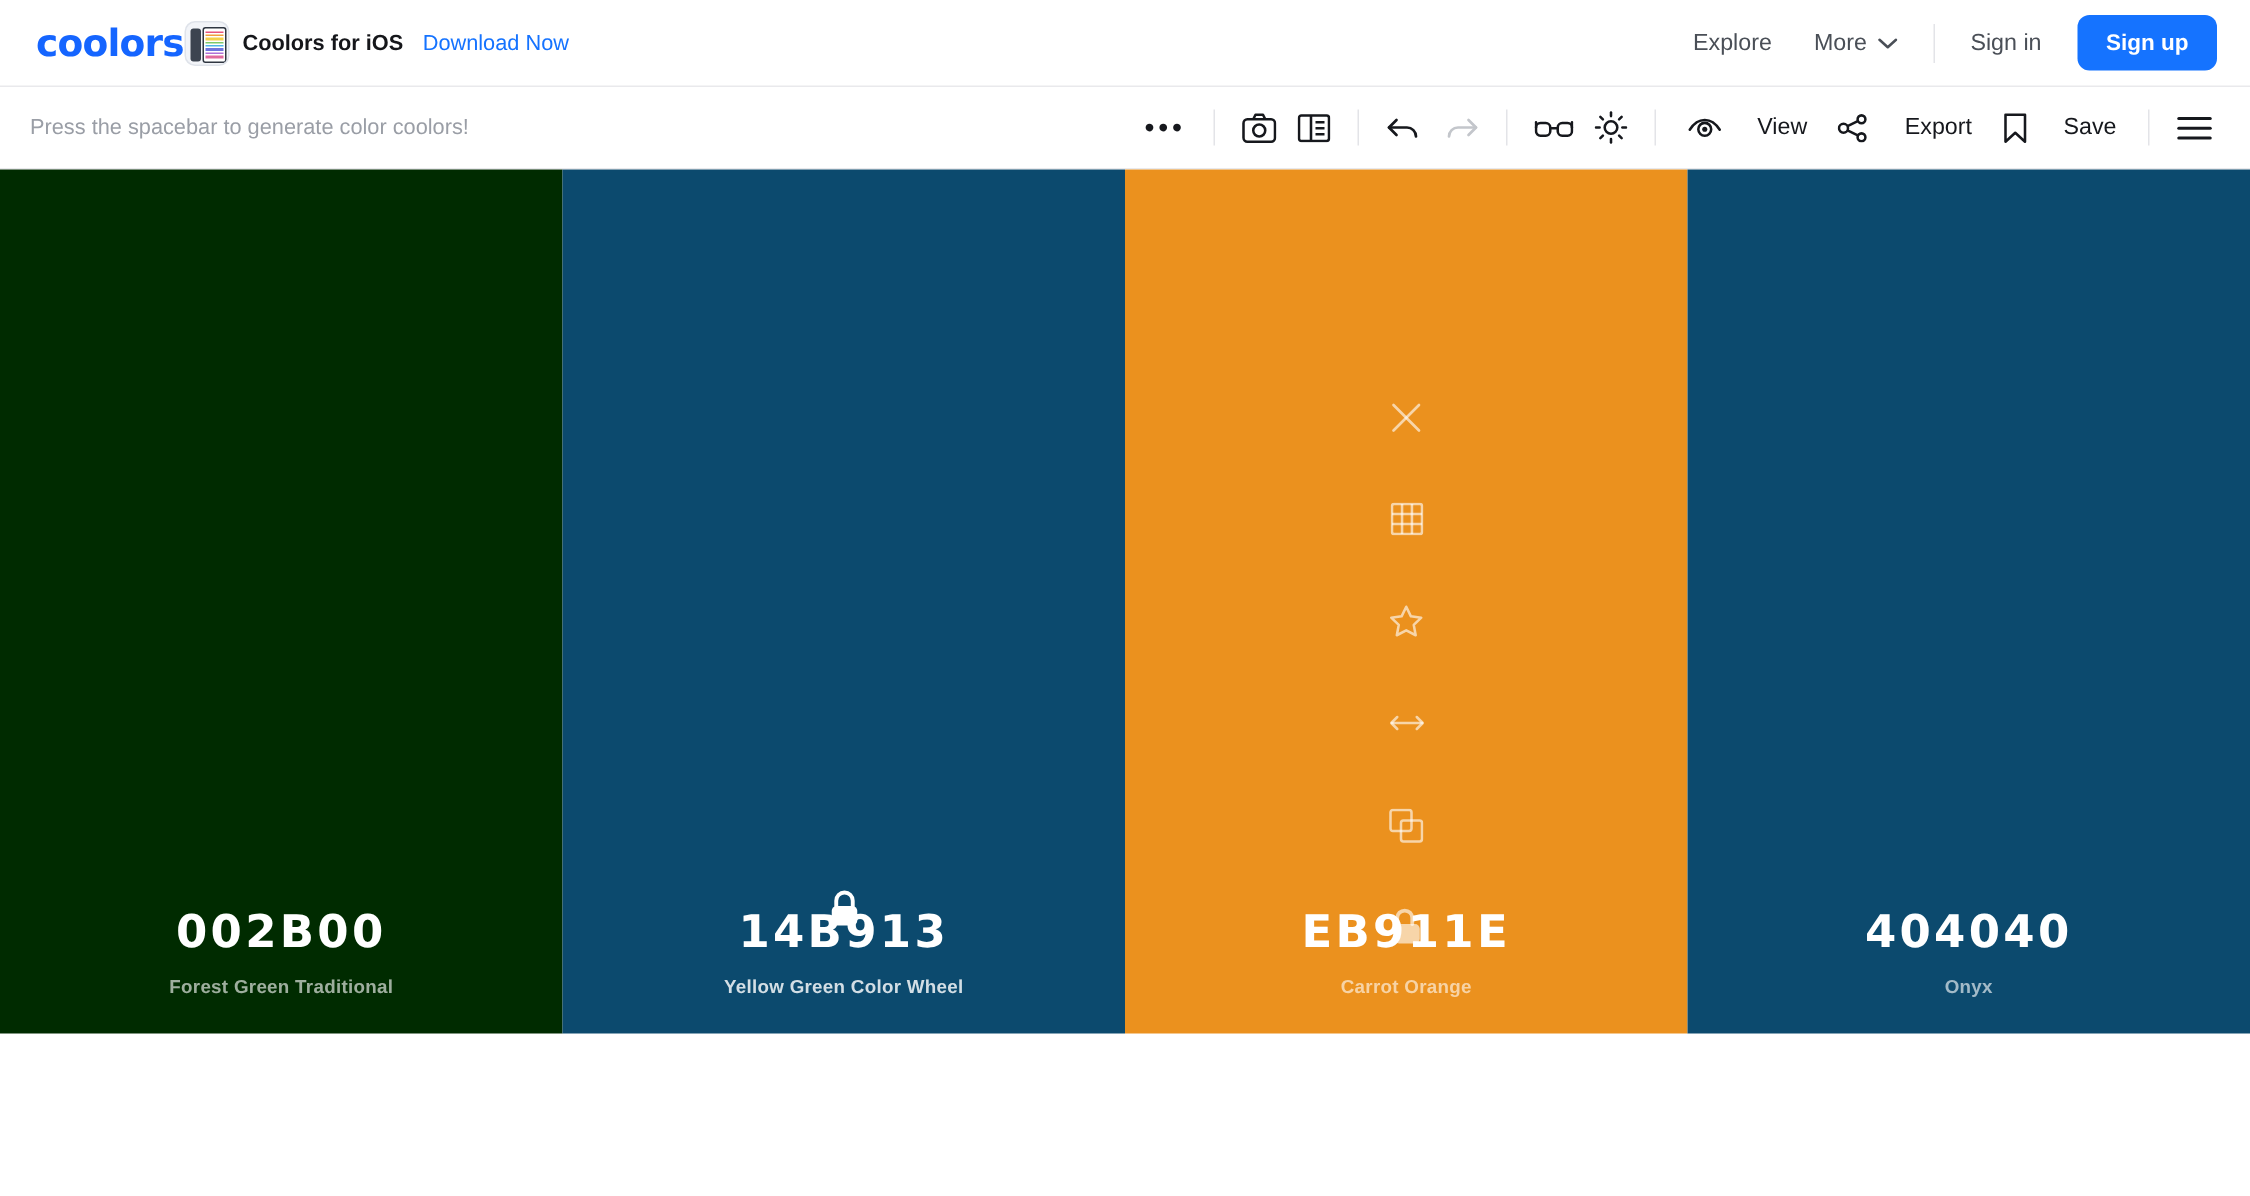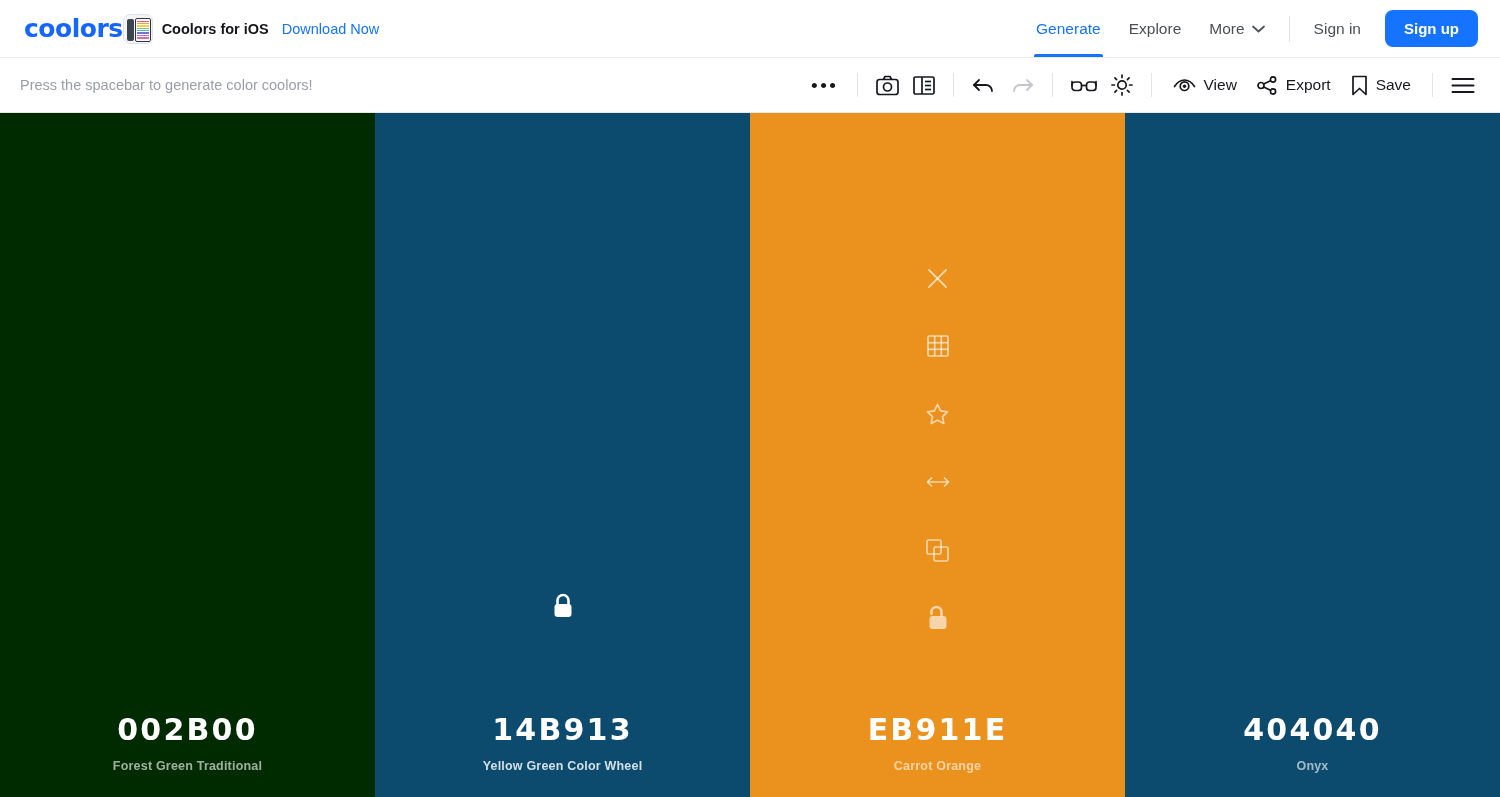--- a/index.html
+++ b/index.html
@@ -75,27 +75,27 @@
     padding: 0 18px 0 20px;
   }
   .hint { font-size: 14.5px; color: #9a9ea6; white-space: nowrap; }
   .tools { margin-left: auto; display: flex; align-items: center; }
   .tool {
     display: flex; align-items: center; justify-content: center;
     height: 34px; min-width: 34px; padding: 0 7px;
     cursor: pointer; color: #16181d;
   }
   .tool.dim { color: #c3c6cb; }
-  .tool.labeled { gap: 8px; padding: 0 10px; }
+  .tool.labeled { gap: 24px; padding: 0 10px; }
   .tool .tlabel { font-size: 15.5px; color: #16181d; }
   .tsep { width: 1px; height: 24px; background: #e3e4e8; margin: 0 11px; }
   .dots { letter-spacing: 2.5px; font-size: 19px; line-height: 1; color: #16181d; }
 
   
-  .palette { display: flex; width: 100%; height: 684px; }
+  .palette { display: flex; width: 100%; height: 576px; }
   .swatch {
     position: relative; height: 100%;
     display: flex; flex-direction: column;
     align-items: center; justify-content: flex-end;
     cursor: pointer;
   }
   .hexname { text-align: center; padding-bottom: 24px; }
   .hex {
     font-size: 30px; font-weight: 700; letter-spacing: 2.2px;
     font-family: "DejaVu Sans", sans-serif; line-height: 1;
@@ -134,23 +134,20 @@
           <i style="background:#6f74dd"></i>
         <i style="background:#b070d8"></i>
           <i style="background:#e06a9e"></i>
       </div>
     </div>
     <span class="promo-title">Coolors for iOS</span>
     <span class="promo-link">Download Now</span>
   </div>
 
   <div class="nav">
-    <div class="nav-item active">
-      <span>Generate</span>
-    </div>
     <div class="nav-item">
       <span>Explore</span>
     </div>
     <div class="nav-item">
       <span>More</span>
       <span class="chev">
         <svg width="13" height="8" viewBox="0 0 13 8">
             <path d="M1 1.5 L6.5 6.5 L12 1.5" fill="none" stroke="#4a4f57" stroke-width="1.7" stroke-linecap="round" stroke-linejoin="round"></path>
           </svg>
       </span>

